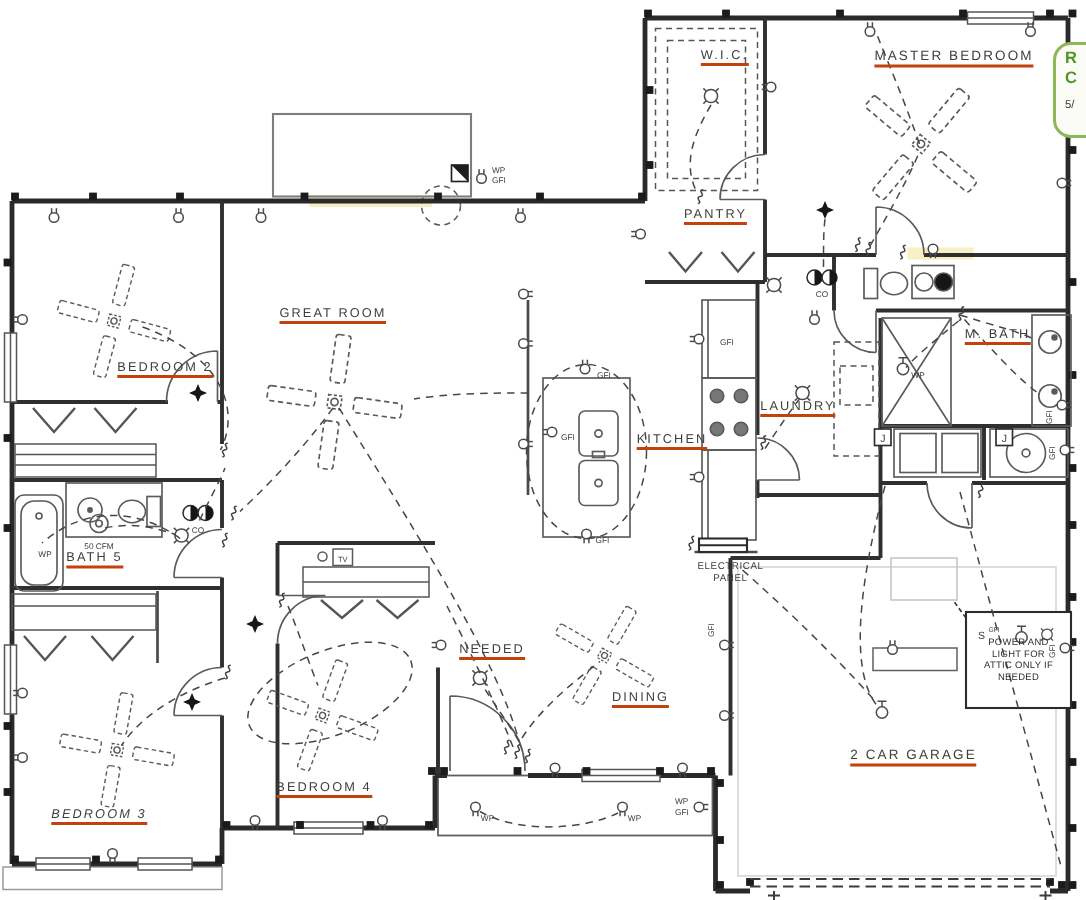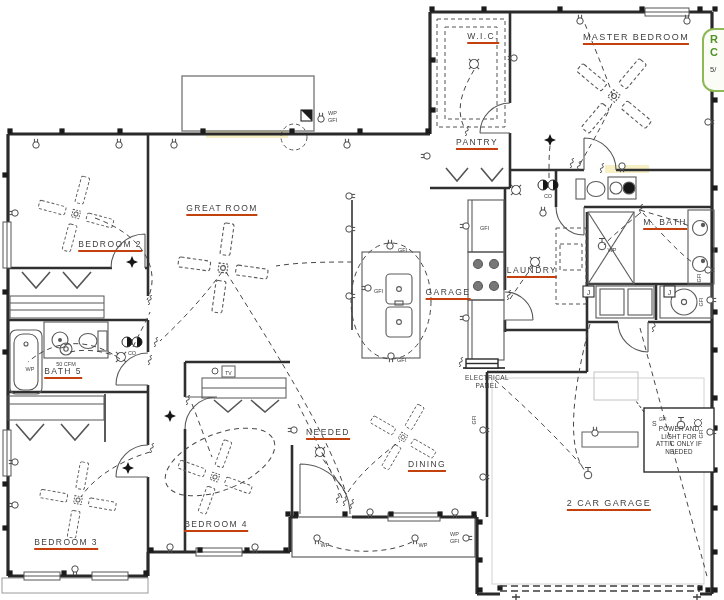--- a/index.html
+++ b/index.html
@@ -453,25 +453,25 @@
     <use href="#sym-light" transform="translate(698,423) rotate(45) scale(0.8)"></use>
   </g>
 </svg>
 
 <div class="room-label big" style="left:618px;top:32px;margin-left:18px;">MASTER BEDROOM</div>
 <div class="room-label" style="left:483px;top:31px;">W.I.C.</div>
 <div class="room-label" style="left:477px;top:137px;">PANTRY</div>
 <div class="room-label" style="left:222px;top:203px;">GREAT ROOM</div>
 <div class="room-label" style="left:74px;top:239px;margin-left:36px;">BEDROOM 2</div>
 <div class="room-label" style="left:63px;top:366px;">BATH 5</div>
-<div class="room-label" style="left:66px;top:537px;">BEDROOM 3</div>
+<div class="room-label" style="left:66px;top:537px;font-style:italic;">BEDROOM 3</div>
 <div class="room-label" style="left:216px;top:519px;">BEDROOM 4</div>
 <div class="room-label" style="left:328px;top:427px;">NEEDED</div>
 <div class="room-label" style="left:427px;top:459px;">DINING</div>
-<div class="room-label" style="left:448px;top:287px;">GARAGE</div>
+<div class="room-label" style="left:448px;top:287px;">KITCHEN</div>
 <div class="room-label" style="left:532px;top:265px;">LAUNDRY</div>
 <div class="room-label" style="left:665px;top:217px;">M. BATH</div>
 <div class="room-label big" style="left:592px;top:498px;margin-left:17px;">2 CAR GARAGE</div>
 
 <div class="tiny-label" style="left:487px;top:374px;white-space:pre-line;">ELECTRICAL
 PANEL</div>
 
 <div class="note-text"><span>POWER AND</span>
 <span>LIGHT FOR</span>
 <span>ATTIC ONLY IF</span>

